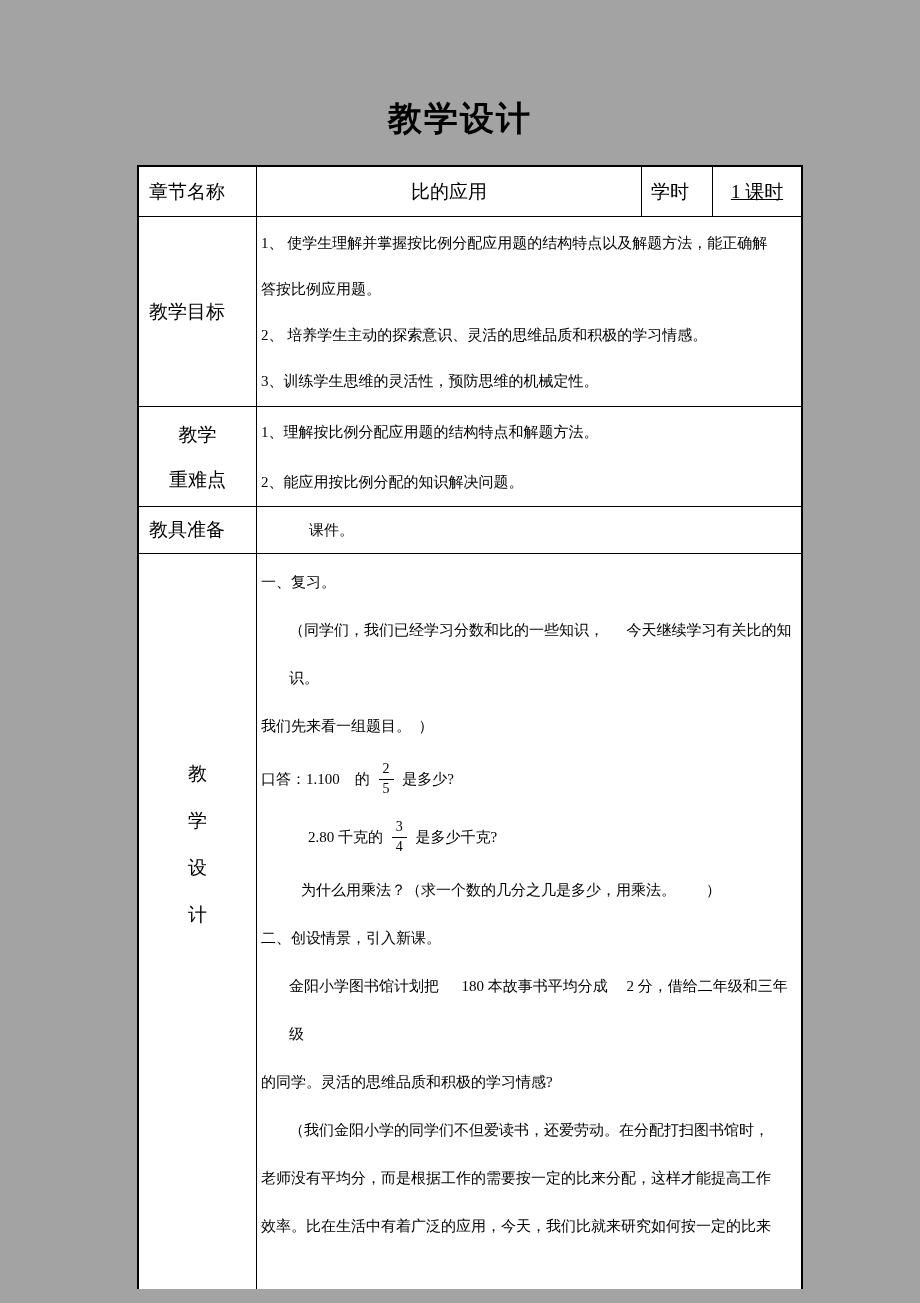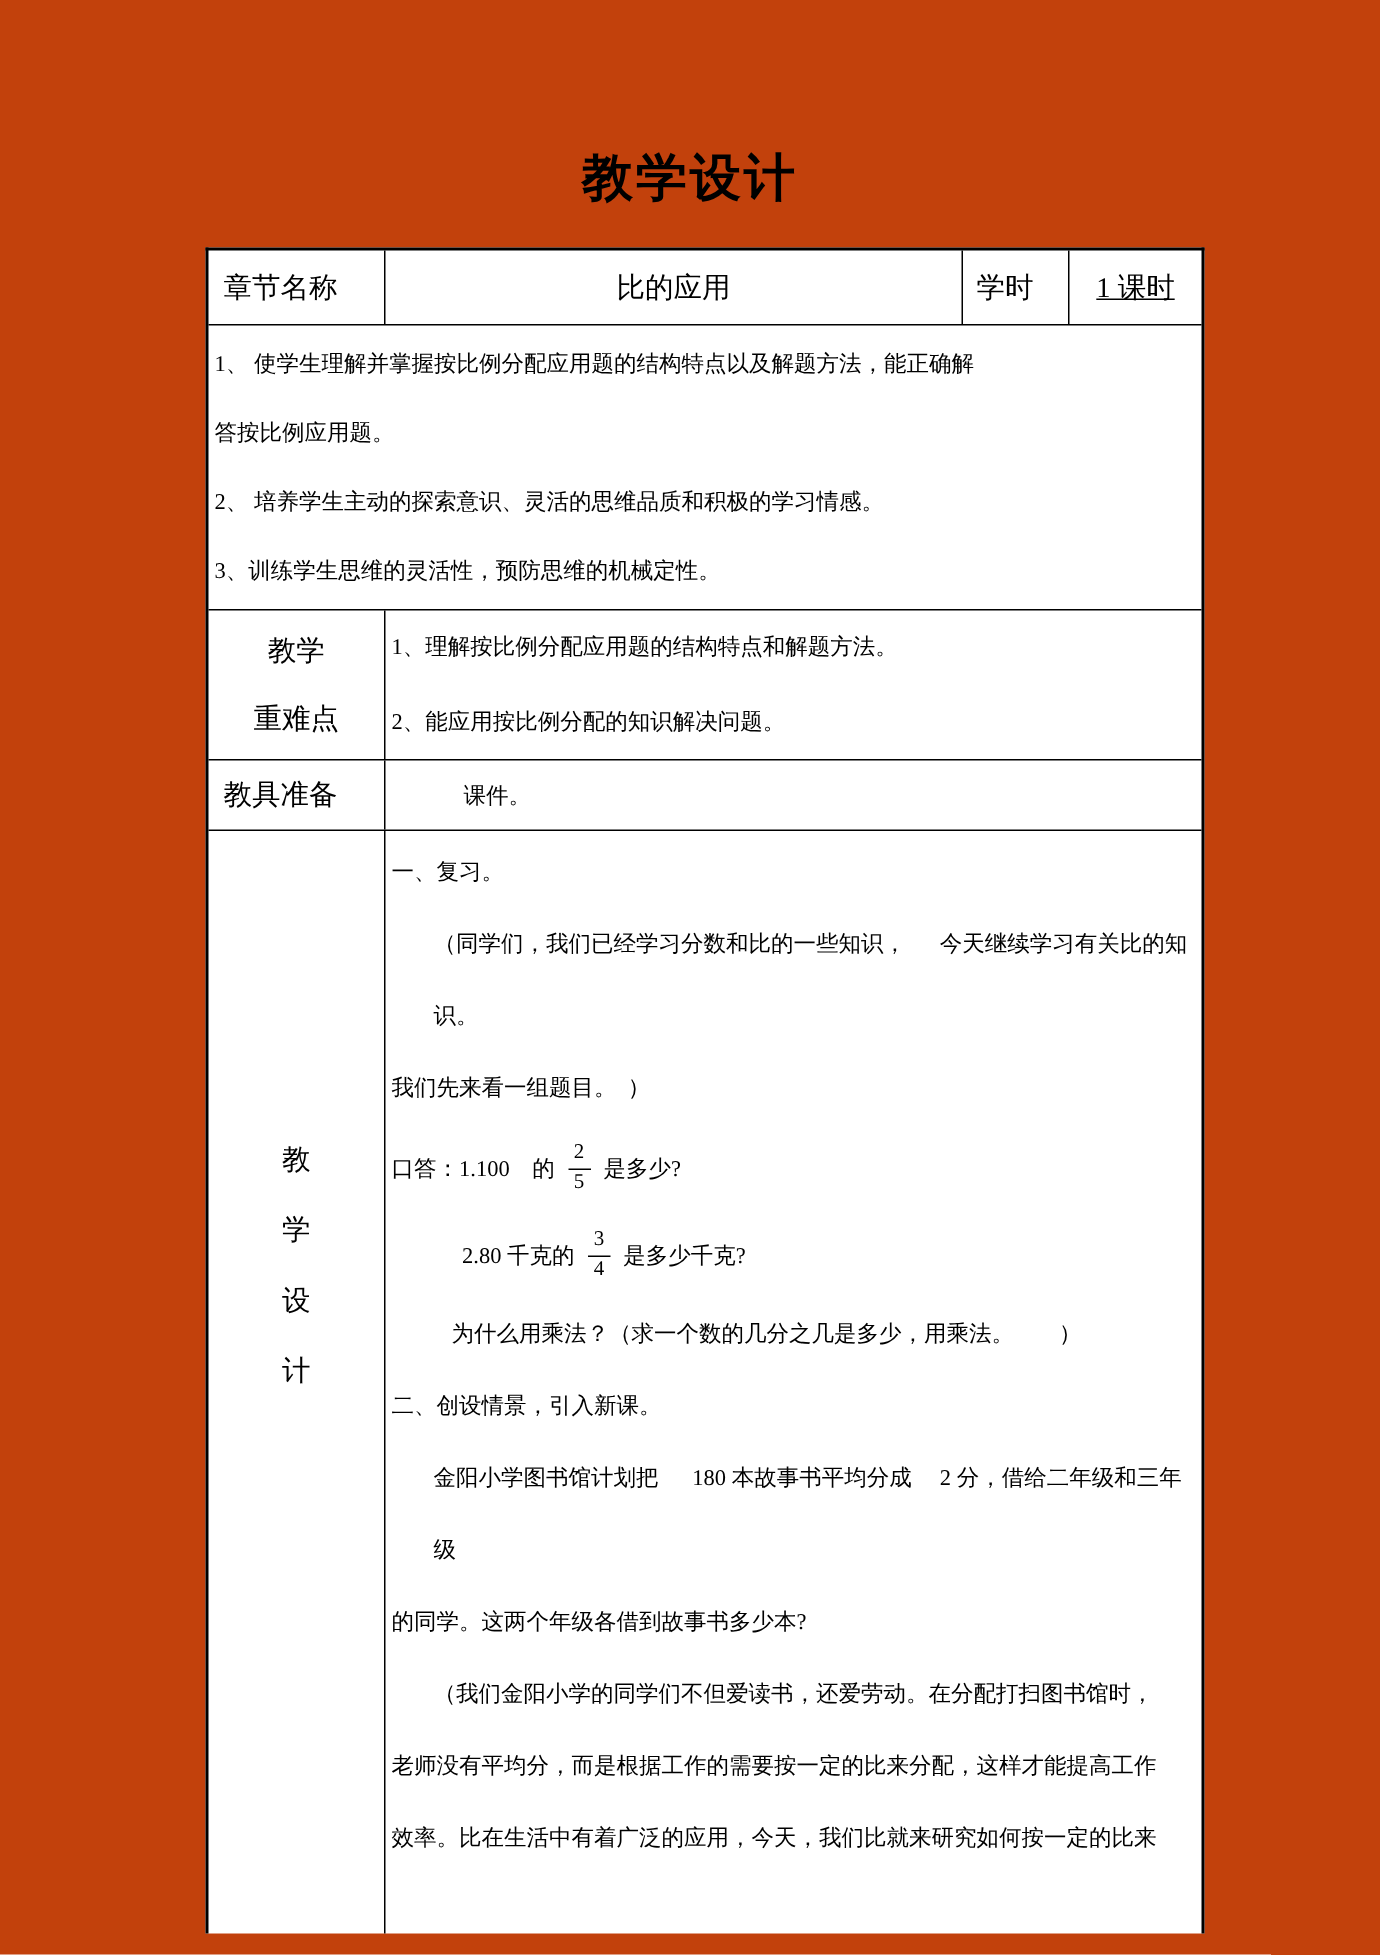--- a/index.html
+++ b/index.html
@@ -3,21 +3,21 @@
 <meta charset="utf-8">
 <style>
   * { box-sizing: border-box; }
   html, body { margin: 0; padding: 0; }
   body {
     width: 920px; height: 1303px;
     background: #ffffff; color: #000000;
     font-family: "Liberation Serif", "DejaVu Serif", serif;
     overflow: hidden;
   }
-  .page { position: relative; width: 920px; height: 1303px; overflow: hidden; background: #c2410c; }
+  .page { position: relative; width: 920px; height: 1303px; overflow: hidden; background: #a3a3a3; }
 
   .doc-title {
     position: absolute; top: 96px; left: 0; width: 100%;
     margin: 0; text-align: center;
     font-size: 34px; font-weight: bold; letter-spacing: 2px;
   }
 
   .doc-table {
     position: absolute; left: 137px; top: 165px; width: 666px;
     border: 2px solid #000; border-bottom: none;
@@ -113,20 +113,21 @@
   <div class="doc-table">
 
     <div class="trow row-chapter">
       <div class="label-cell">章节名称</div>
       <div class="chapter-value">比的应用</div>
       <div class="hours-label">学时</div>
       <div class="hours-value">1 课时</div>
     </div>
 
     <div class="trow row-objectives">
+      <div class="label-cell">教学目标</div>
       <div class="content-cell objectives-content">
         <div class="line">1、 使学生理解并掌握按比例分配应用题的结构特点以及解题方法，能正确解</div>
         <div class="line">答按比例应用题。</div>
         <div class="line">2、 培养学生主动的探索意识、灵活的思维品质和积极的学习情感。</div>
         <div class="line">3、训练学生思维的灵活性，预防思维的机械定性。</div>
       </div>
     </div>
 
     <div class="trow row-keypoints">
       <div class="keypoints-label">
@@ -172,21 +173,21 @@
           <span class="frac">
             <span class="num">3</span>
             <span class="den">4</span>
           </span>
           <span> 是多少千克?</span>
         </div>
 
         <div class="line indent-2">为什么用乘法？（求一个数的几分之几是多少，用乘法。        ）</div>
         <div class="line">二、创设情景，引入新课。</div>
         <div class="line indent-1">金阳小学图书馆计划把      180 本故事书平均分成     2 分，借给二年级和三年级</div>
-        <div class="line">的同学。这两个年级各借到故事书多少本?</div>
+        <div class="line">的同学。灵活的思维品质和积极的学习情感?</div>
         <div class="line indent-1">（我们金阳小学的同学们不但爱读书，还爱劳动。在分配打扫图书馆时，</div>
         <div class="line">老师没有平均分，而是根据工作的需要按一定的比来分配，这样才能提高工作</div>
         <div class="line">效率。比在生活中有着广泛的应用，今天，我们比就来研究如何按一定的比来</div>
       </div>
     </div>
 
   </div>
 </div>
 
 </body></html>

